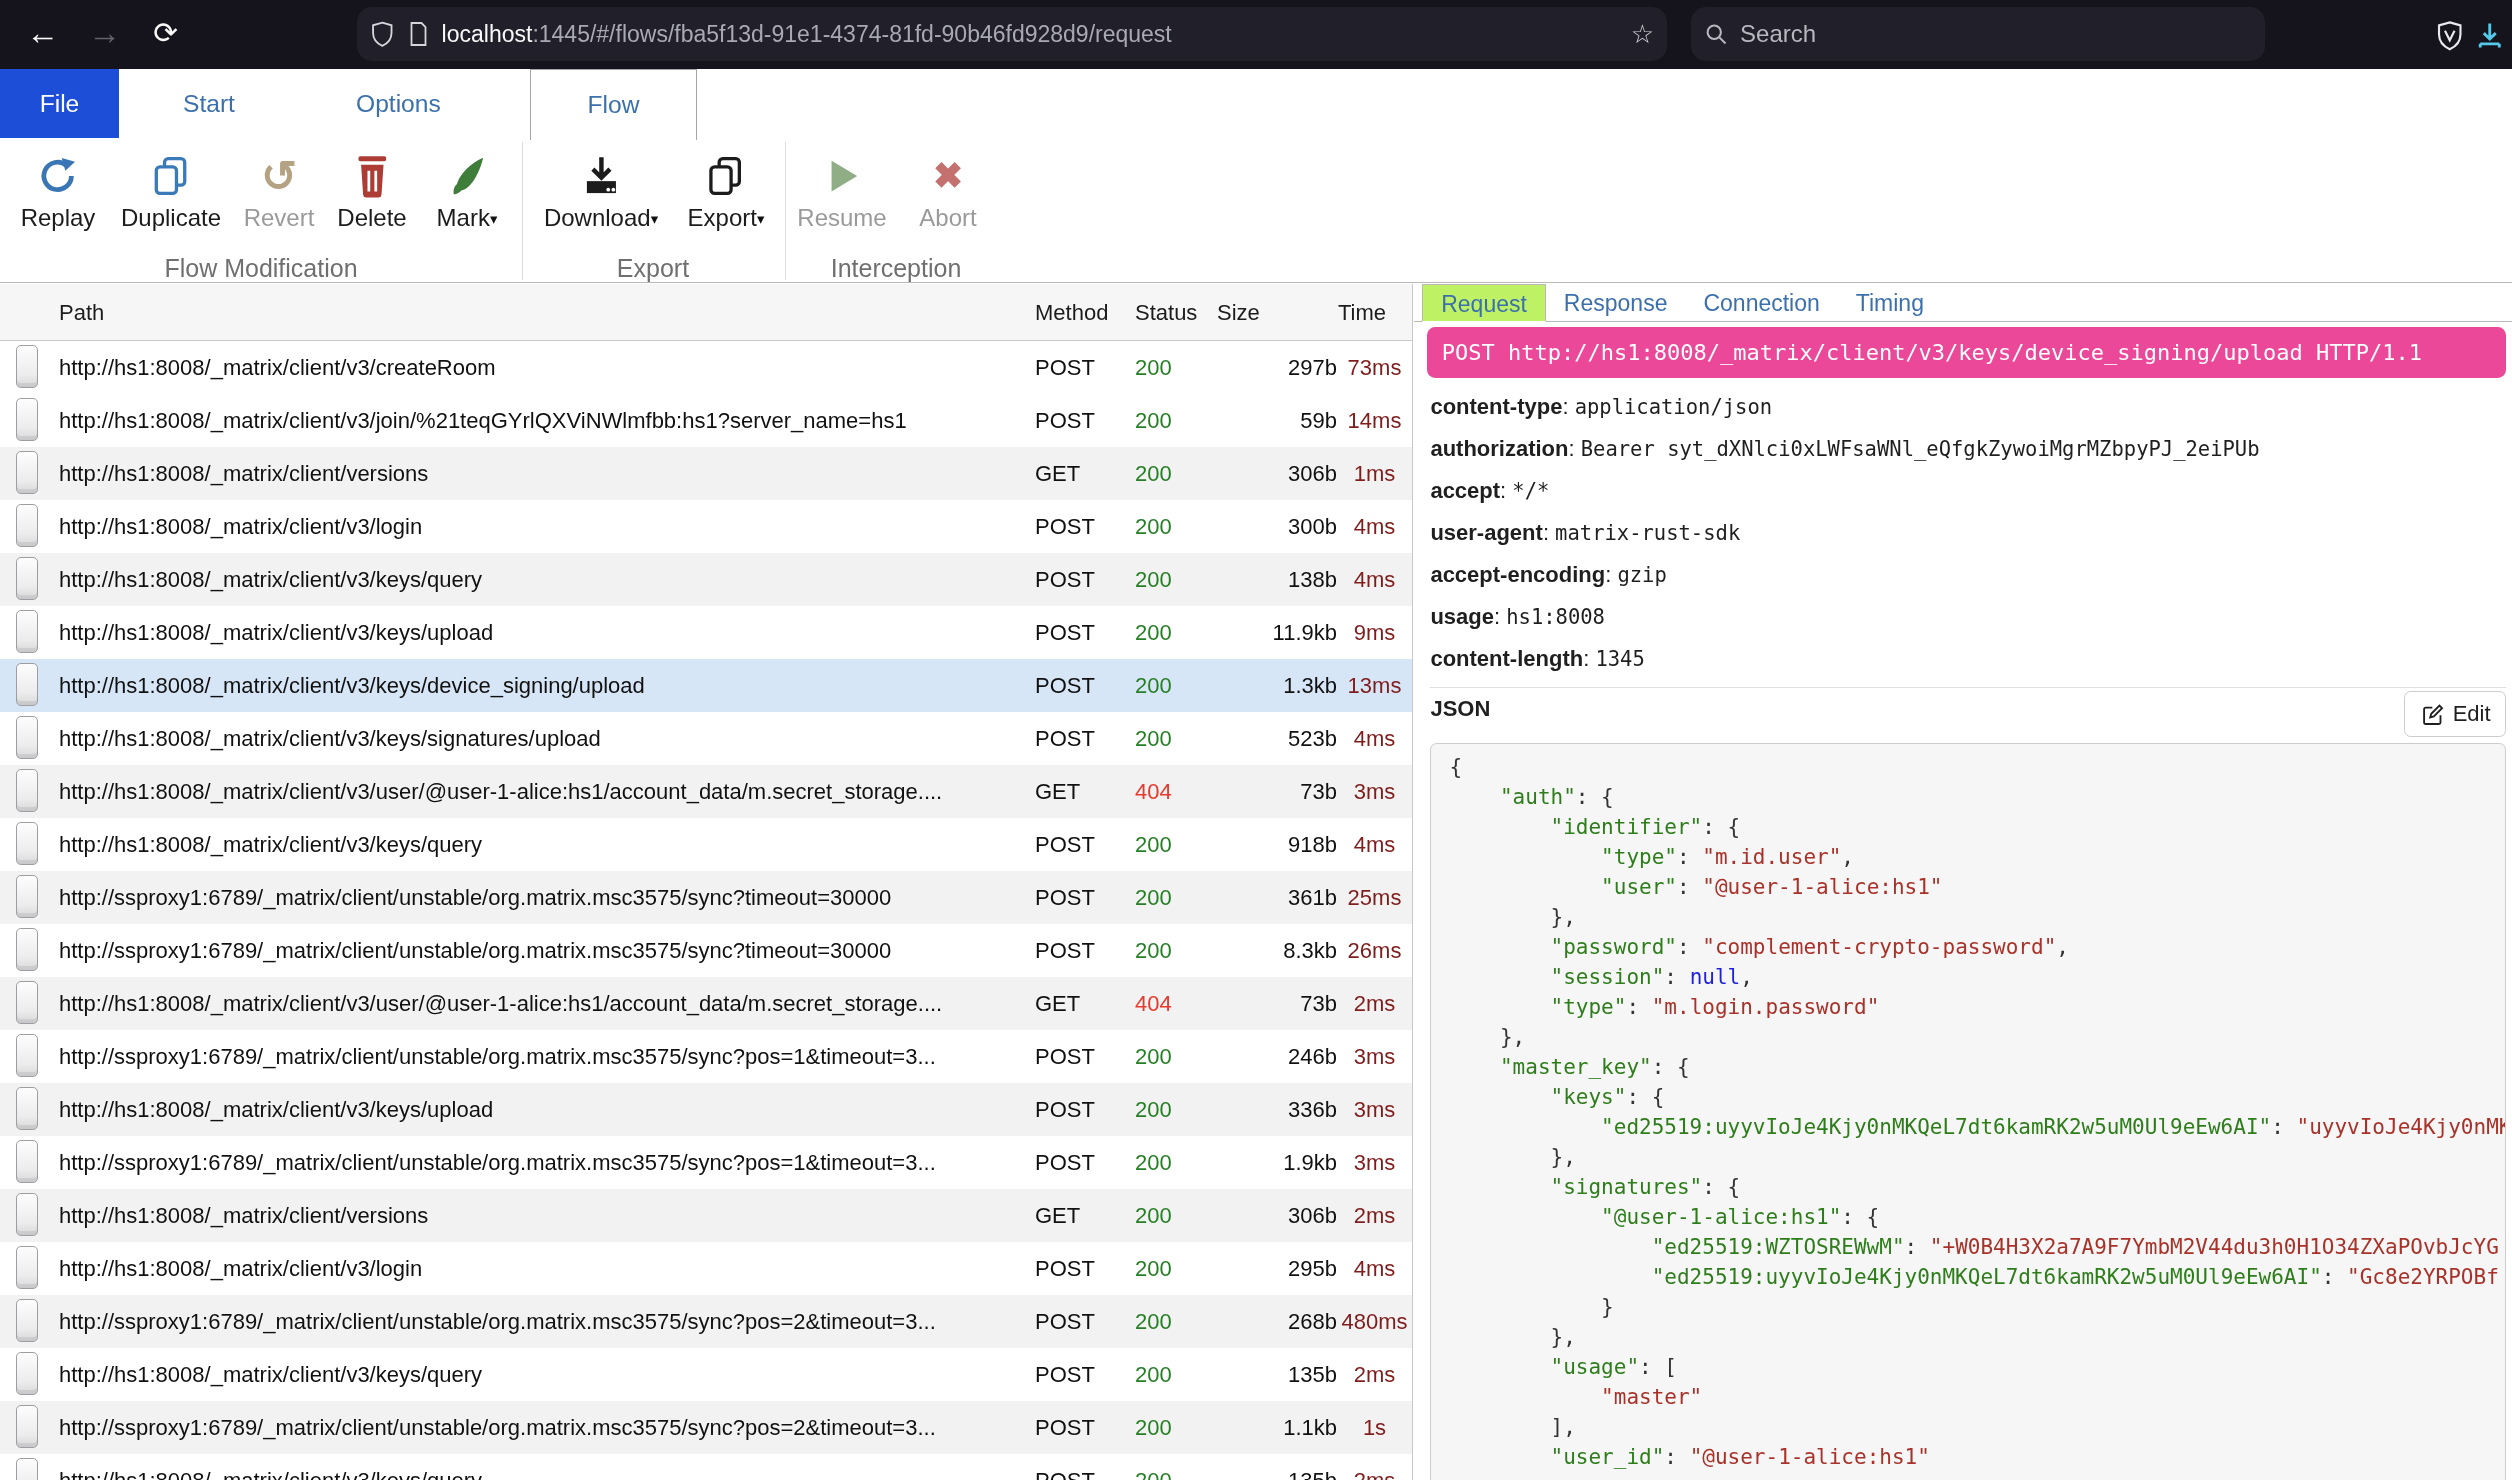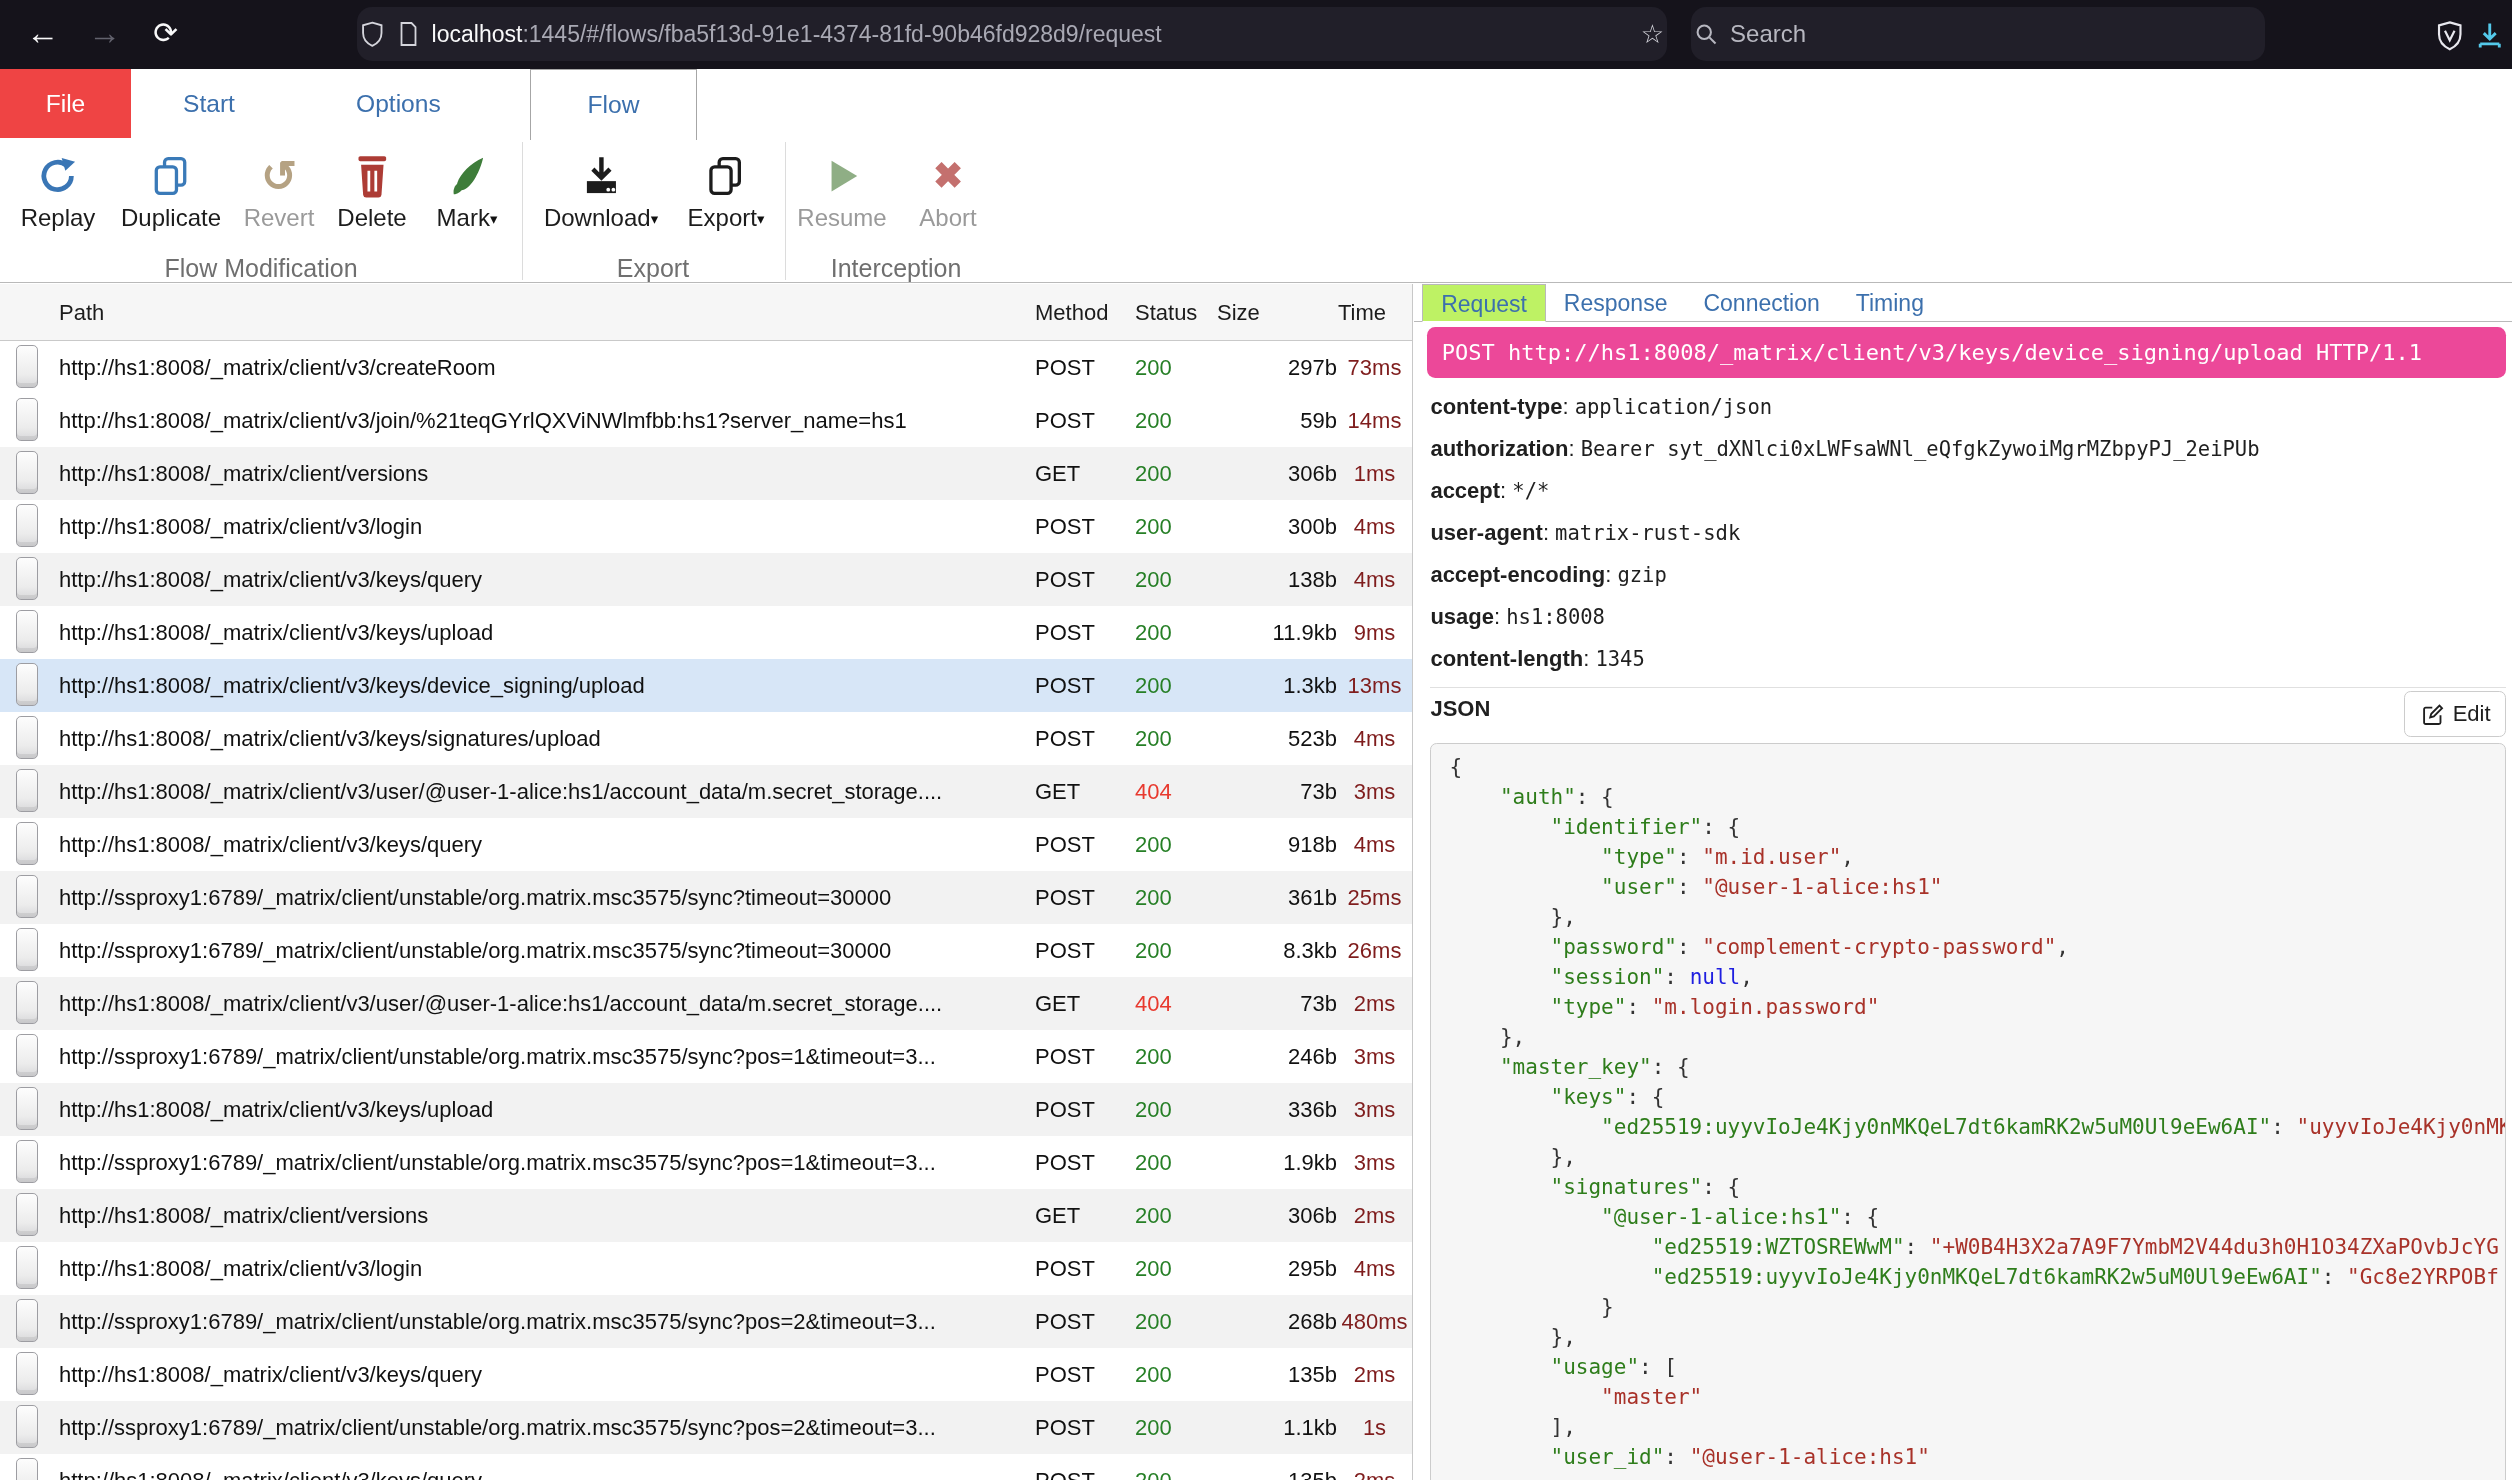--- a/index.html
+++ b/index.html
@@ -6,33 +6,33 @@
   html,body { width:2512px; height:1481px; overflow:hidden; background:#fff;
               font-family:"Liberation Sans", sans-serif; }
   .mono { font-family:"DejaVu Sans Mono", monospace; }
 
   
   #chrome { position:absolute; left:0; top:0; width:2512px; height:69px; background:#15131b; }
   .nav-glyph { position:absolute; top:0; height:69px; line-height:66px; font-size:33px;
                color:#f9f9fa; width:49px; text-align:center; cursor:default; }
   #fwd { color:#62626d; }
   .chrome-field { position:absolute; top:7.4px; height:54px; background:#211f29; border-radius:15px;
-                  display:flex; align-items:center; padding:0 3px; color:#b7b7c0; }
+                  display:flex; align-items:center; padding:0 13px; color:#b7b7c0; }
   #urlbar { left:357px; width:1310px; }
   #searchbar { left:1691px; width:574px; }
   .url-text { font-size:23px; margin-left:13px; white-space:nowrap; overflow:hidden; }
   .url-host { color:#f9f9fa; } .url-rest { color:#a9a9b4; }
   .star { margin-left:auto; font-size:26px; color:#d5d5dc; }
   .search-ph { font-size:24px; margin-left:11.5px; color:#b7b7c0; }
   .chrome-ico { position:absolute; top:19.7px; }
 
   
   #menubar { position:absolute; left:0; top:69px; width:2512px; height:71px; background:#fff;
              border-bottom:1.6px solid #a6a6a6; }
-  #menu-file { position:absolute; left:0; top:0; width:131px; height:69px; background:#ef4444;
+  #menu-file { position:absolute; left:0; top:0; width:119px; height:69px; background:#1d4ed8;
                color:#fff; font-size:24.6px; display:flex; align-items:center; justify-content:center; }
   .menu-link { position:absolute; top:0; height:69px; display:flex; align-items:center;
                font-size:24.6px; color:#3c70ad; }
   #menu-start { left:183px; } #menu-options { left:356px; }
   #menu-flow { position:absolute; left:530px; top:0; width:167px; height:71px; background:#fff;
                border:1.6px solid #a6a6a6; border-bottom:none; color:#3c70ad; font-size:24.6px;
                display:flex; align-items:center; justify-content:center; z-index:2; }
 
   
   #toolbar { position:absolute; left:0; top:139px; width:2512px; height:144px; background:#fff;

